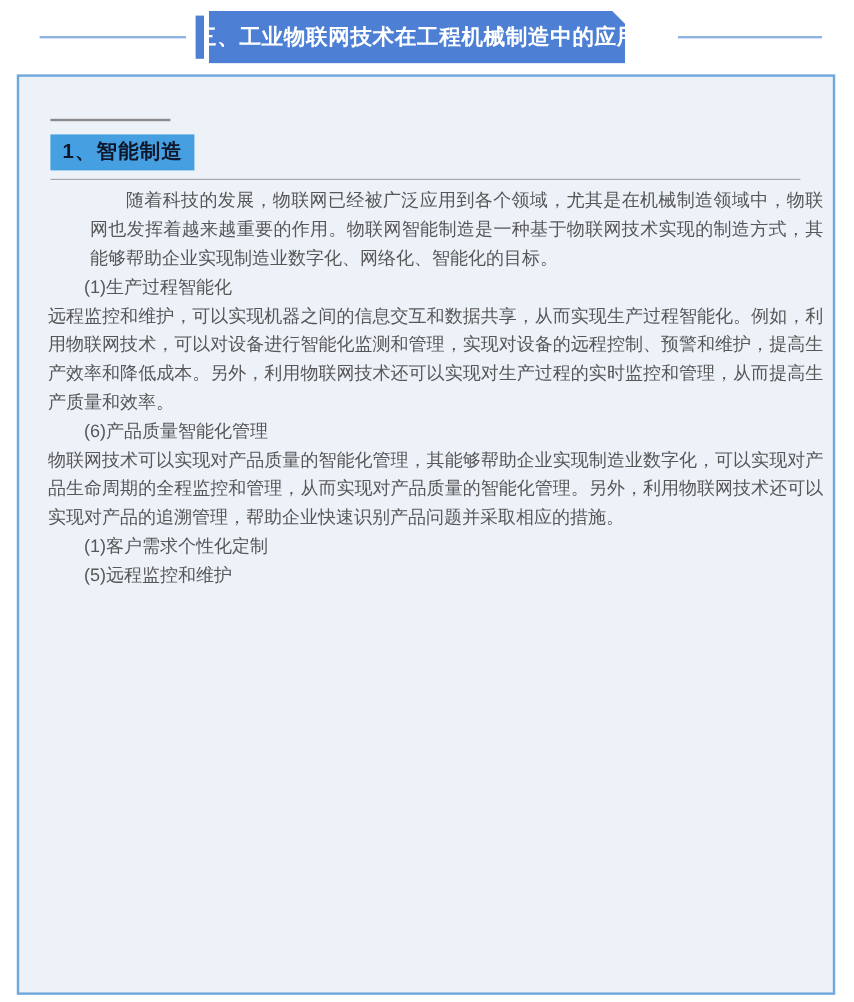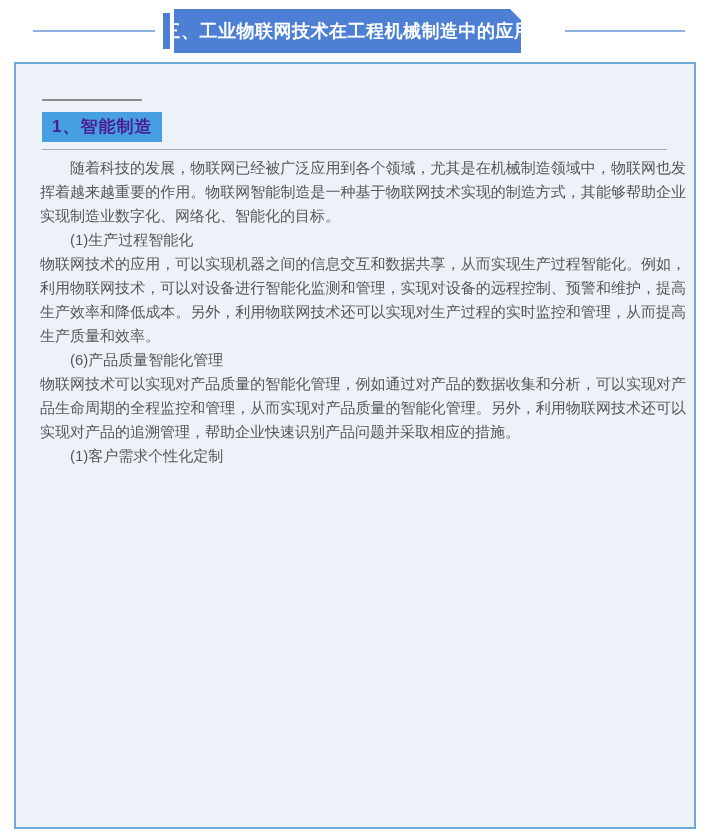--- a/index.html
+++ b/index.html
@@ -50,36 +50,36 @@
     overflow:hidden;
   }
   .rule-top{
     width:100px;height:2px;background:var(--rule-dark);
     margin-left:2px;
   }
   .heading-chip{
     display:inline-block;
     margin-top:11px;margin-left:2px;
     background:var(--chip-blue);
-    color:#4c1d95;font-size:17px;font-weight:bold;
+    color:#0f172a;font-size:17px;font-weight:bold;
     padding:3px 10px 4px 10px;
     letter-spacing:1px;
   }
   .rule-bottom{
     width:625px;height:1px;background:var(--rule-light);
     margin-top:7px;margin-left:2px;
   }
   .article{
     margin-top:6px;
     width:646px;
     color:var(--text-gray);
     font-size:15px;line-height:24px;
     text-align:justify;
   }
-  .para-intro{text-indent:2em;}
+  .para-intro{text-indent:2em;margin-left:35px;}
   .sub-title{text-indent:2em;margin-top:0;}
   .sub-body{margin:0;}
 </style>
 </head>
 <body>
 
 <div class="deco-line left"></div>
 <div class="deco-line right"></div>
 
 <div class="banner-tab"></div>
@@ -92,23 +92,24 @@
   <div class="rule-top"></div>
   <div>
     <span class="heading-chip">1、智能制造</span>
   </div>
   <div class="rule-bottom"></div>
 
   <div class="article">
     <p class="para-intro">随着科技的发展，物联网已经被广泛应用到各个领域，尤其是在机械制造领域中，物联网也发挥着越来越重要的作用。物联网智能制造是一种基于物联网技术实现的制造方式，其能够帮助企业实现制造业数字化、网络化、智能化的目标。</p>
 
     <p class="sub-title">(1)生产过程智能化</p>
-    <p class="sub-body">物联网技术的应用，可以实现机器之间的信息交互和数据共享，从而实现生产过程智能化。例如，利用物联网技术，可以对设备进行智能化监测和管理，实现对设备的远程控制、预警和维护，提高生产效率和降低成本。另外，利用物联网技术还可以实现对生产过程的实时监控和管理，从而提高生产质量和效率。</p>
+    <p class="sub-body">远程监控和维护，可以实现机器之间的信息交互和数据共享，从而实现生产过程智能化。例如，利用物联网技术，可以对设备进行智能化监测和管理，实现对设备的远程控制、预警和维护，提高生产效率和降低成本。另外，利用物联网技术还可以实现对生产过程的实时监控和管理，从而提高生产质量和效率。</p>
 
 
     <p class="sub-title">(6)产品质量智能化管理</p>
-    <p class="sub-body">物联网技术可以实现对产品质量的智能化管理，例如通过对产品的数据收集和分析，可以实现对产品生命周期的全程监控和管理，从而实现对产品质量的智能化管理。另外，利用物联网技术还可以实现对产品的追溯管理，帮助企业快速识别产品问题并采取相应的措施。</p>
+    <p class="sub-body">物联网技术可以实现对产品质量的智能化管理，其能够帮助企业实现制造业数字化，可以实现对产品生命周期的全程监控和管理，从而实现对产品质量的智能化管理。另外，利用物联网技术还可以实现对产品的追溯管理，帮助企业快速识别产品问题并采取相应的措施。</p>
 
     <p class="sub-title">(1)客户需求个性化定制</p>
 
+    <p class="sub-title">(5)远程监控和维护</p>
   </div>
 
 </div>
 
 </body></html>

